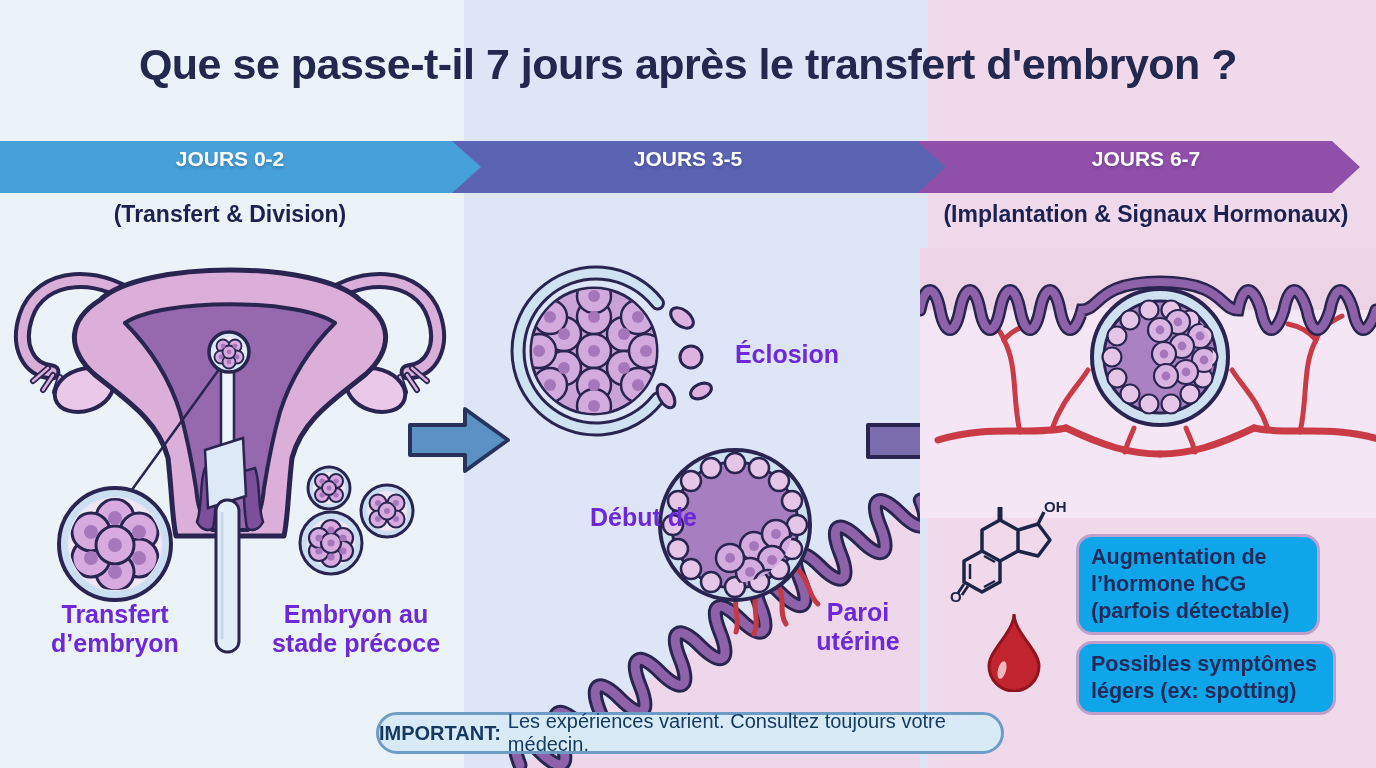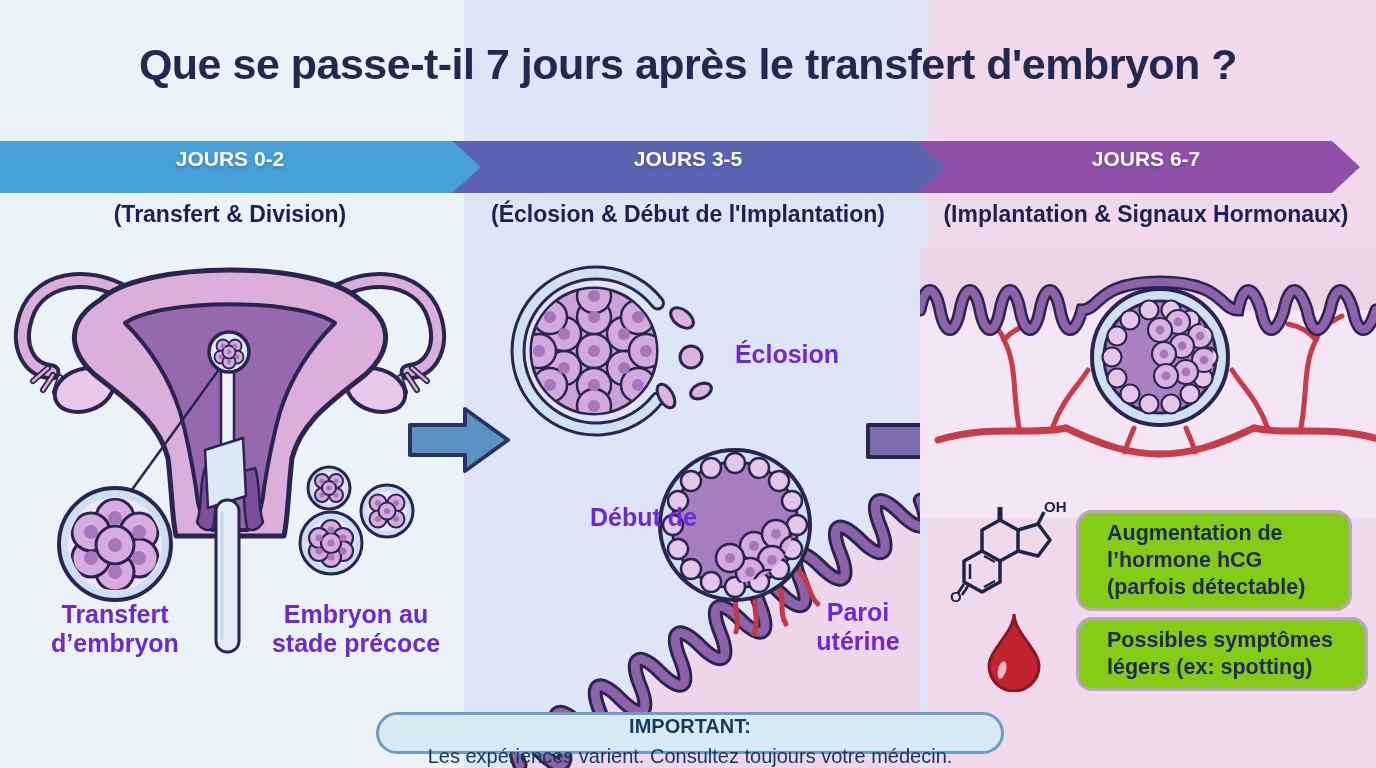--- a/index.html
+++ b/index.html
@@ -12,26 +12,26 @@
   .band3{left:928px;width:448px;background:#f0d9ea;}
   .title{position:absolute;left:0;top:40px;width:1376px;text-align:center;
          font-size:43px;font-weight:800;color:#23284f;letter-spacing:-0.5px;}
   .banner-label{position:absolute;top:147px;width:300px;text-align:center;
          font-size:21px;font-weight:800;color:#fff;text-shadow:0 2px 3px rgba(30,30,80,.25);}
   .subtitle{position:absolute;top:201px;text-align:center;
          font-size:23px;font-weight:700;color:#1b2150;}
   .ill-label{position:absolute;text-align:center;font-size:25px;font-weight:700;
          color:#6d28d9;line-height:29px;}
   .ill-label.leftalign{text-align:right;}
-  .info-box{position:absolute;background:#84cc16;border:3px solid #bf9fce;border-radius:16px;
-         padding:7px 28px;font-size:21.5px;font-weight:700;color:#1f2a5a;line-height:27px;}
+  .info-box{position:absolute;background:#0ea5e9;border:3px solid #bf9fce;border-radius:16px;
+         padding:7px 12px;font-size:21.5px;font-weight:700;color:#1f2a5a;line-height:27px;margin-top:24px;}
   .footer-pill{position:absolute;left:376px;top:712px;width:628px;height:42px;
          background:#d9eaf7;border:3px solid #6f9cc5;border-radius:24px;
          display:flex;align-items:center;justify-content:flex-start;gap:7px;
-         font-size:20px;color:#153a60;box-sizing:border-box;flex-direction:column;}
+         font-size:20px;color:#153a60;box-sizing:border-box;}
   .footer-pill .lbl{font-weight:800;}
   svg{display:block;}
 </style>
 </head>
 <body>
 
 <div class="stage">
 
   <div class="band band1"></div>
   <div class="band band2"></div>
@@ -42,21 +42,20 @@
   <svg class="abs" style="left:0;top:141px;" width="1376" height="52" viewBox="0 0 1376 52">
     <polygon points="885,0 1332,0 1360,26 1332,52 885,52" fill="#9050aa"></polygon>
     <polygon points="420,0 917,0 946,26 917,52 420,52" fill="#5b63b3"></polygon>
     <polygon points="0,0 452,0 481,26 452,52 0,52" fill="#47a0d8"></polygon>
   </svg>
   <div class="banner-label" style="left:80px;">JOURS 0-2</div>
   <div class="banner-label" style="left:538px;">JOURS 3-5</div>
   <div class="banner-label" style="left:996px;">JOURS 6-7</div>
 
   <div class="subtitle" style="left:30px;width:400px;">(Transfert &amp; Division)</div>
-  <div class="subtitle" style="left:458px;width:460px;">(Éclosion &amp; Début de l'Implantation)</div>
   <div class="subtitle" style="left:916px;width:460px;">(Implantation &amp; Signaux Hormonaux)</div>
 
   <svg class="abs" style="left:0;top:248px;" width="460" height="440" viewBox="0 0 460 440">
     <defs>
       <clipPath id="bigEmbClip">
           <circle cx="115" cy="296" r="46"></circle>
         </clipPath>
     </defs>
 
     <g>

